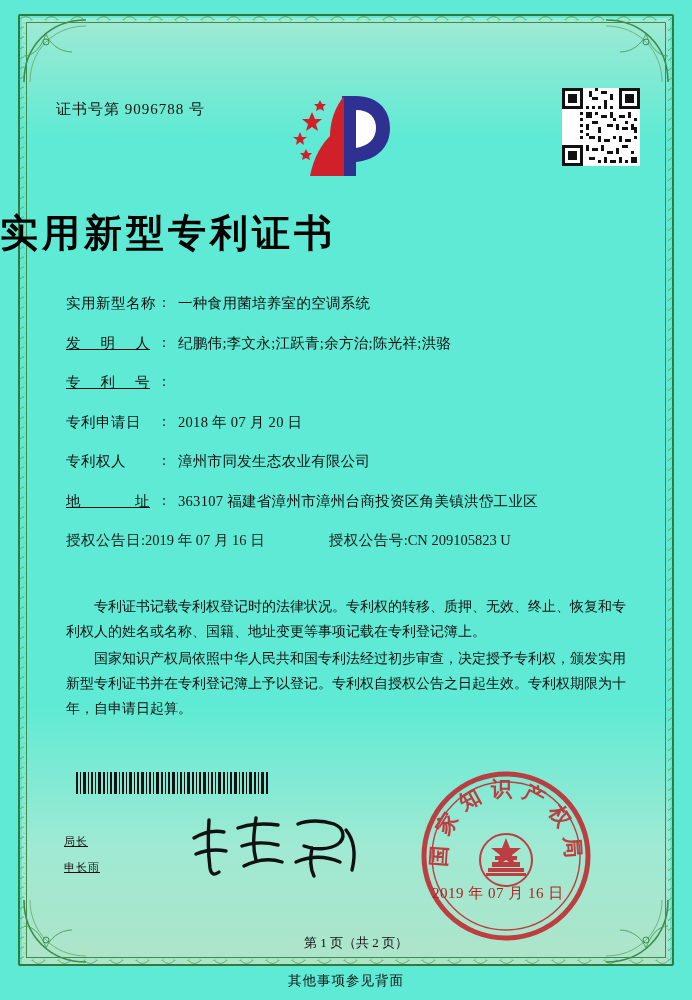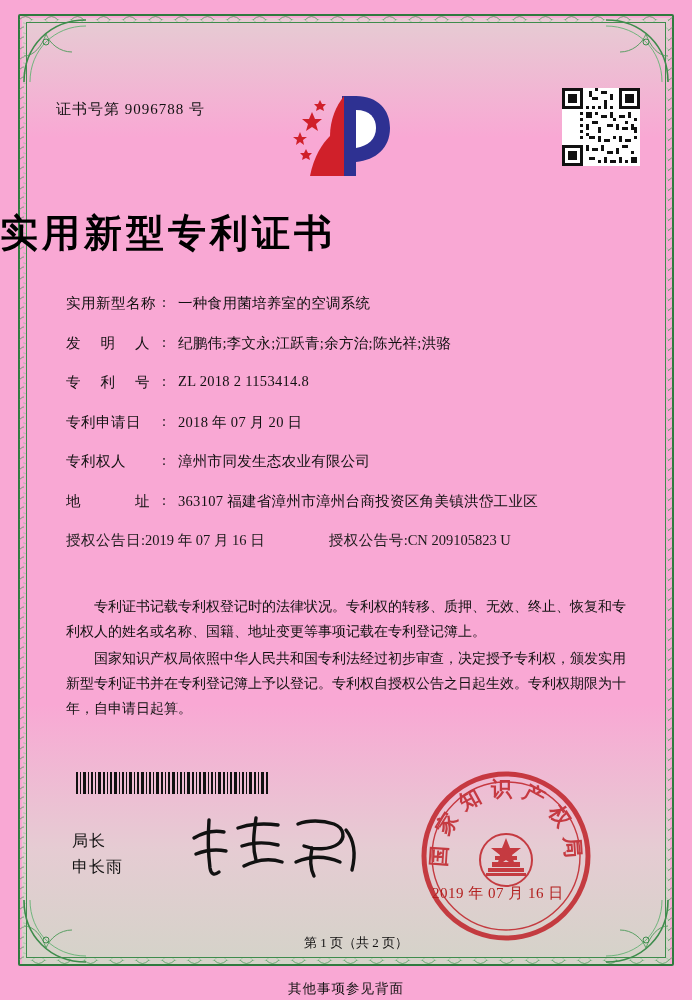--- a/index.html
+++ b/index.html
@@ -14,21 +14,21 @@
     color: #1a1a1a;
     position: relative;
     overflow: hidden;
   }
 
   .certificate {
     position: absolute;
     left: 0; top: 0;
     width: 692px;
     height: 1000px;
-    background: #f9a8d4;
+    background: #5eead4;
   }
 
   
   .border-outer {
     position: absolute;
     left: 18px; top: 14px;
     width: 656px;
     height: 952px;
     border: 2px solid #2f7a3f;
     border-radius: 2px;
@@ -130,20 +130,21 @@
     white-space: nowrap;
     letter-spacing: 0.5px;
   }
   .row .label.spaced {
     display: inline-block;
     text-align: justify;
     text-align-last: justify;
     width: 84px;
     flex: 0 0 84px;
     padding-right: 12px;
+    text-decoration: underline;
   }
   .row .colon {
     flex: 0 0 10px;
     margin-right: 6px;
   }
   .row .value {
     flex: 1 1 auto;
     letter-spacing: 0.3px;
   }
 
@@ -179,25 +180,26 @@
   .barcode {
     position: absolute;
     left: 76px; top: 772px;
     width: 194px; height: 22px;
   }
   .barcode svg { display:block; }
 
   
   .sig-label {
     position: absolute;
-    left: 72px; top: 828px;
-    font-size: 16px;
+    left: 64px; top: 828px;
+    font-size: 11px;
     line-height: 26px;
     letter-spacing: 1px;
     color: #111;
+    text-decoration: underline;
   }
   .sig-hand {
     position: absolute;
     left: 186px; top: 812px;
     width: 180px;
     height: 70px;
     font-family: "DejaVu Serif", serif;
     font-size: 46px;
     color: #111;
   }
@@ -228,21 +230,20 @@
     color: #111;
     padding-left: 20px;
   }
   .footnote {
     position: absolute;
     left: 0; right: 0; top: 972px;
     text-align: center;
     font-size: 13.5px;
     letter-spacing: 1px;
     color: #111;
-    margin-top: 8px;
   }
 </style>
 </head>
 <body>
 
 <div class="certificate">
 
   <div class="top-wash"></div>
   <div class="bottom-wash"></div>
 
@@ -410,21 +411,20 @@
 
     <div class="row">
       <span class="label spaced">发明人</span>
       <span class="colon">:</span>
       <span class="value">纪鹏伟;李文永;江跃青;余方治;陈光祥;洪骆</span>
     </div>
 
     <div class="row">
       <span class="label spaced">专利号</span>
       <span class="colon">:</span>
-      <span class="value">ZL 2018 2 1153414.8</span>
     </div>
 
     <div class="row">
       <span class="label">专利申请日</span>
       <span class="colon">:</span>
       <span class="value">2018 年 07 月 20 日</span>
     </div>
 
     <div class="row">
       <span class="label">专利权人</span>

